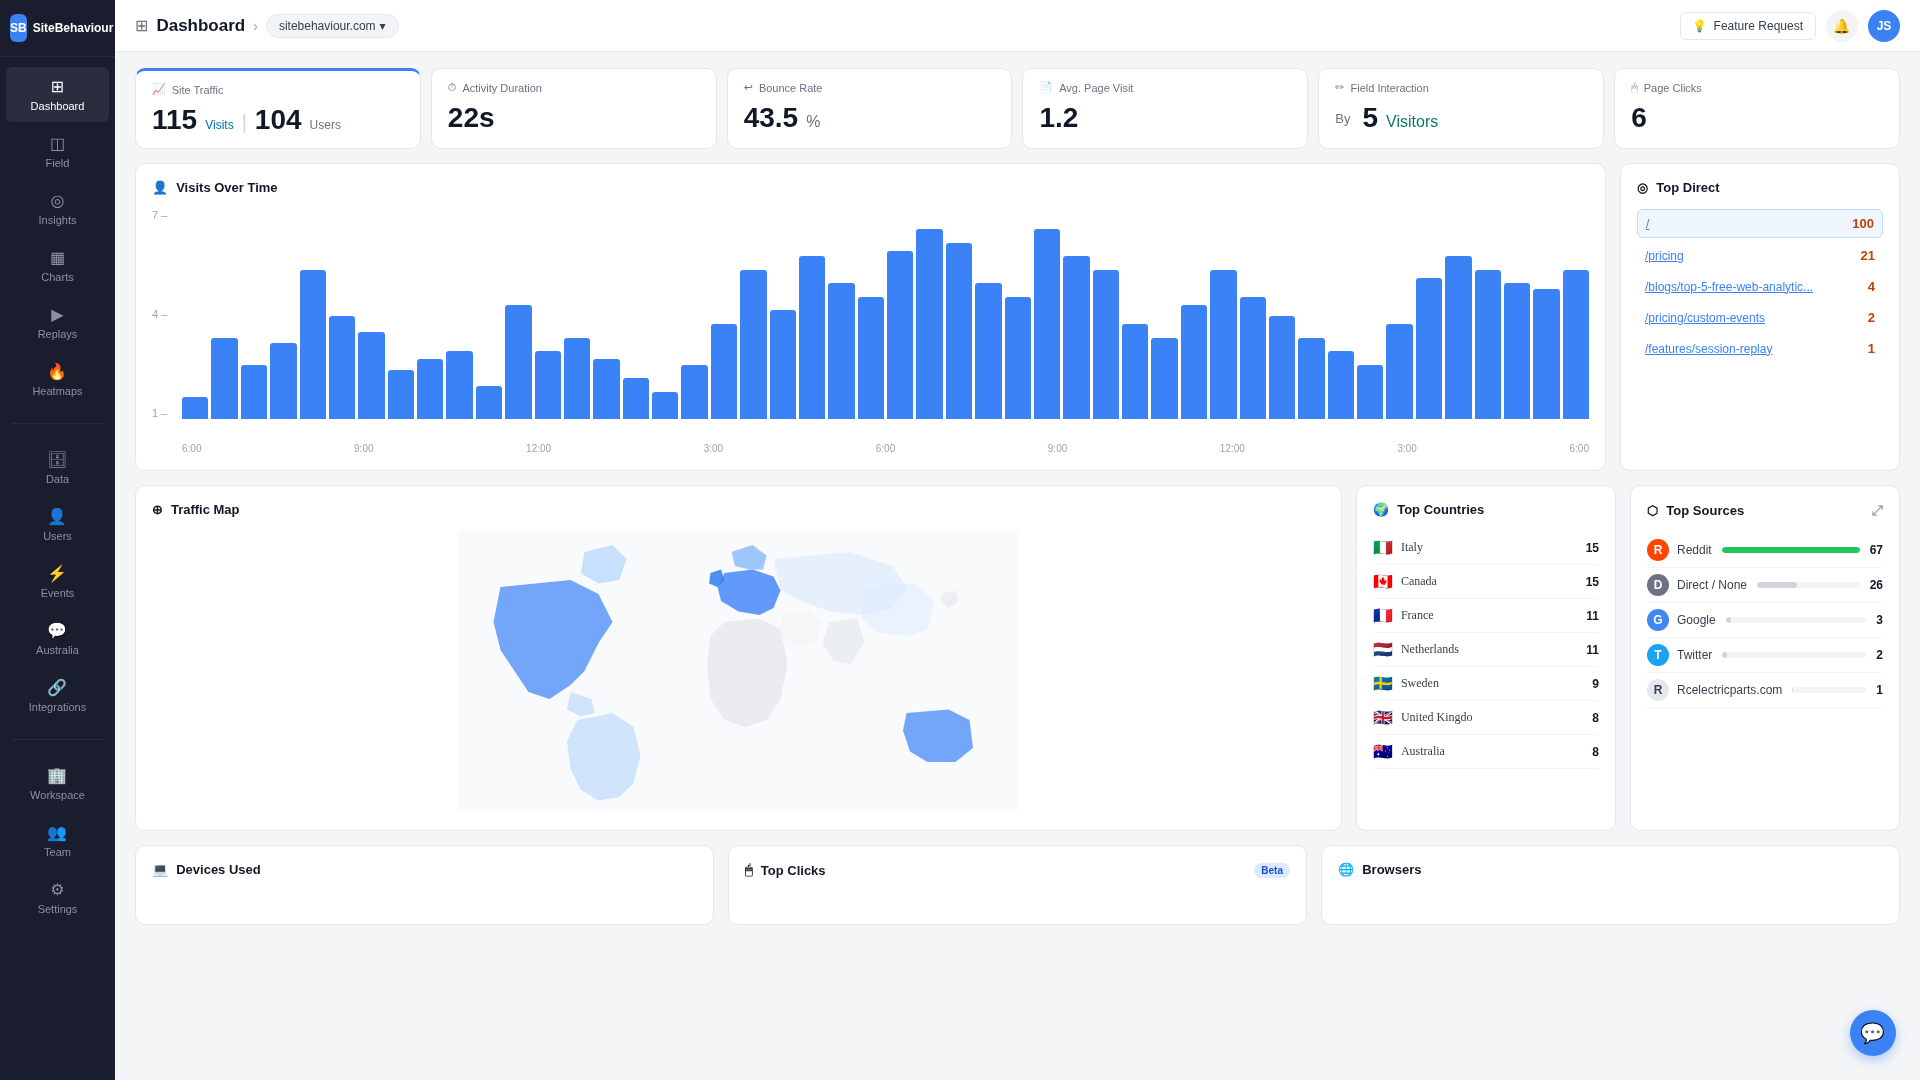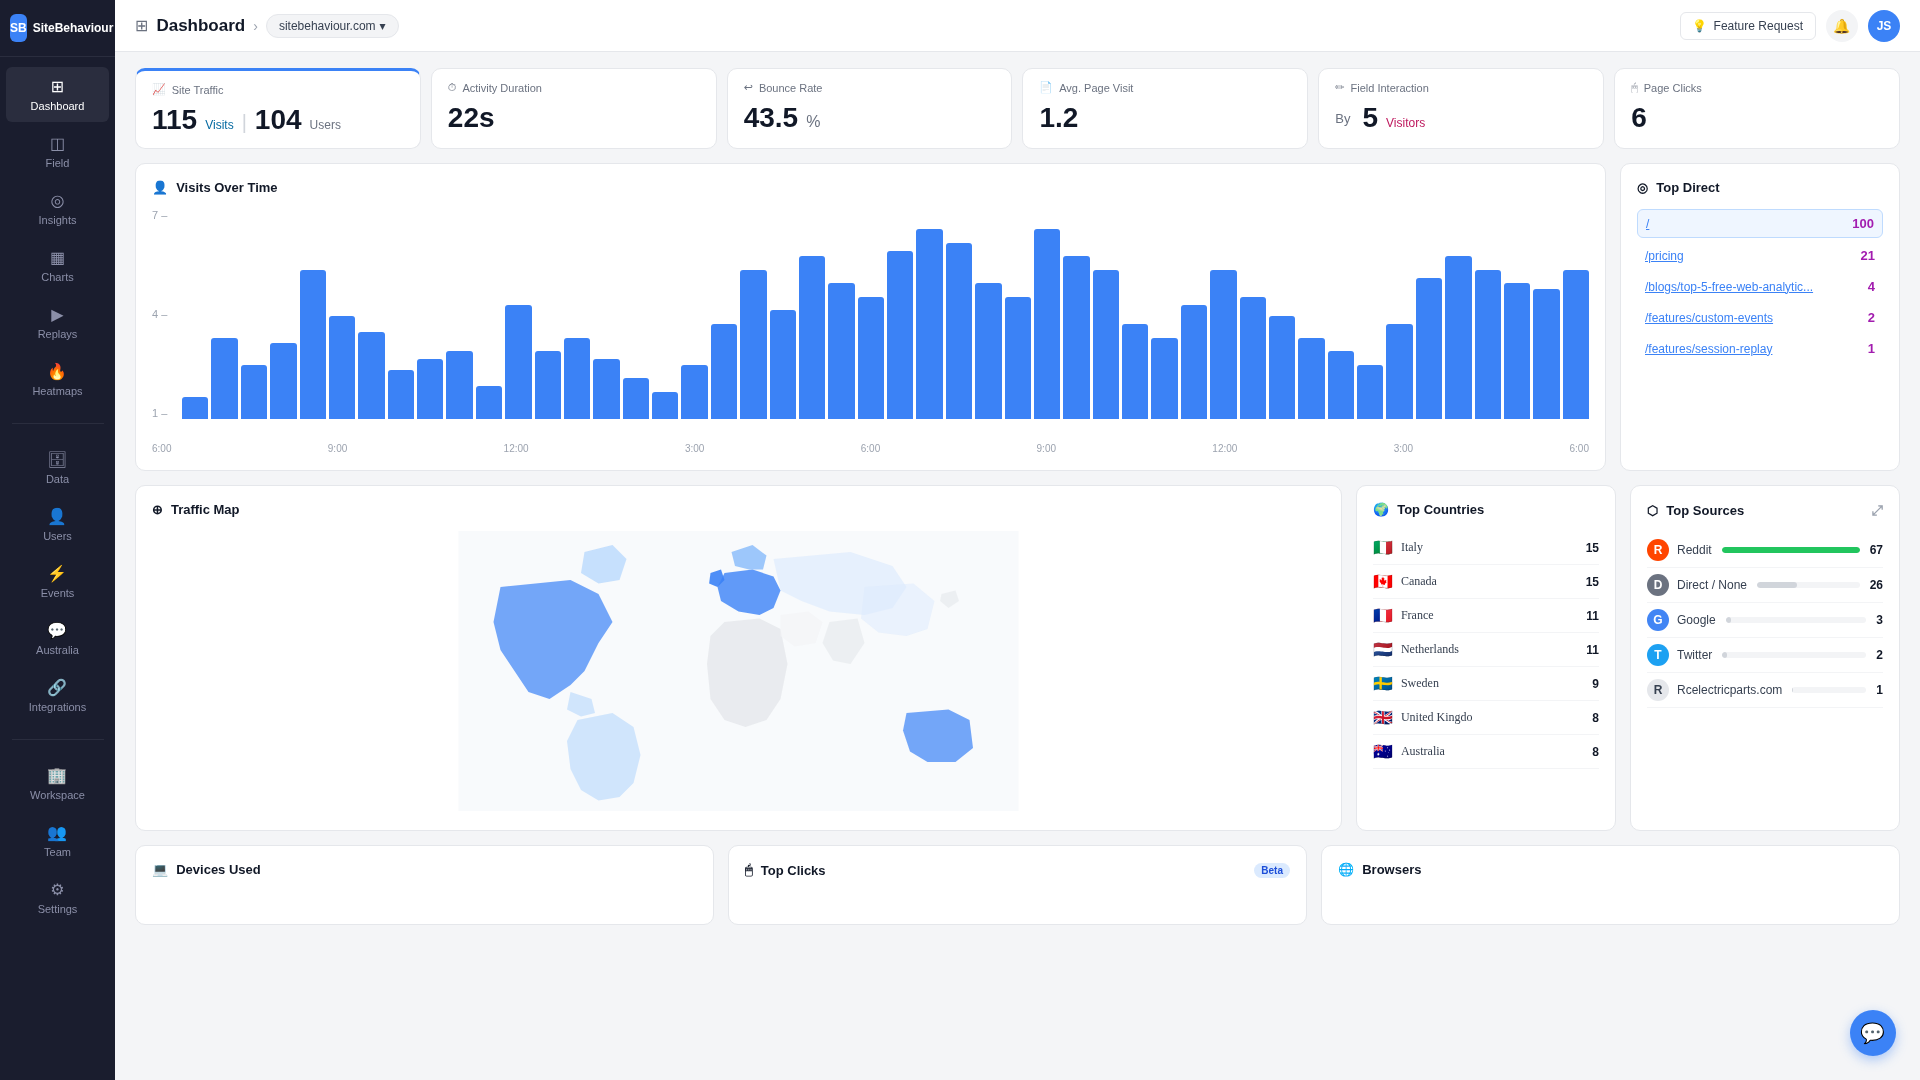--- a/index.html
+++ b/index.html
@@ -209,21 +209,21 @@
       font-size: 12px;
       margin-bottom: 4px;
       cursor: pointer;
     }
     .page-row.highlight {
       background: #eff6ff;
       border: 1px solid #bfdbfe;
     }
     .page-url { color: #374151; font-size: 12px; }
     .page-url.link { color: #3b82f6; text-decoration: underline; cursor: pointer; }
-    .page-count { color: #a21caf; font-weight: 600; font-size: 13px; }
+    .page-count { color: #c2410c; font-weight: 600; font-size: 13px; }
 
     
     .bar-chart-container {
       width: 100%;
       height: 230px;
       position: relative;
     }
     .y-labels {
       position: absolute;
       left: 0;
@@ -255,20 +255,21 @@
       position: relative;
     }
     .bar {
       width: 100%;
       background: #3b82f6;
       border-radius: 3px 3px 0 0;
       min-height: 4px;
     }
     .x-label-row {
       display: flex;
+      margin-left: 30px;
       justify-content: space-between;
       color: #9ca3af;
       font-size: 10px;
       margin-top: 4px;
     }
 
     
     .bottom-row {
       display: flex;
       gap: 14px;
@@ -535,21 +536,21 @@
         <div class="stat-value">1.2</div>
       </div>
       <div class="stat-card">
         <div class="stat-label">
           <span>✏</span>
           <span>Field Interaction</span>
         </div>
         <div class="stat-value-row">
           <span style="font-size:13px;color:#6b7280;align-self:center;">By</span>
           <span class="stat-value" style="margin-left:4px;">5</span>
-          <span style="font-size:12px;color:#be185d;">Visitors</span>
+          <span style="font-size:16px;color:#0f766e;">Visitors</span>
         </div>
       </div>
       <div class="stat-card">
         <div class="stat-label">
           <span>🖱</span>
           <span>Page Clicks</span>
         </div>
         <div class="stat-value">6</div>
       </div>
     </div>
@@ -738,21 +739,21 @@
             </div>
             <div class="page-row">
               <span class="page-url link">/pricing</span>
               <span class="page-count">21</span>
             </div>
             <div class="page-row">
               <span class="page-url link">/blogs/top-5-free-web-analytic...</span>
               <span class="page-count">4</span>
             </div>
             <div class="page-row">
-              <span class="page-url link">/features/custom-events</span>
+              <span class="page-url link">/pricing/custom-events</span>
               <span class="page-count">2</span>
             </div>
             <div class="page-row">
               <span class="page-url link">/features/session-replay</span>
               <span class="page-count">1</span>
             </div>
           </div>
       </div>
     </div>
 

